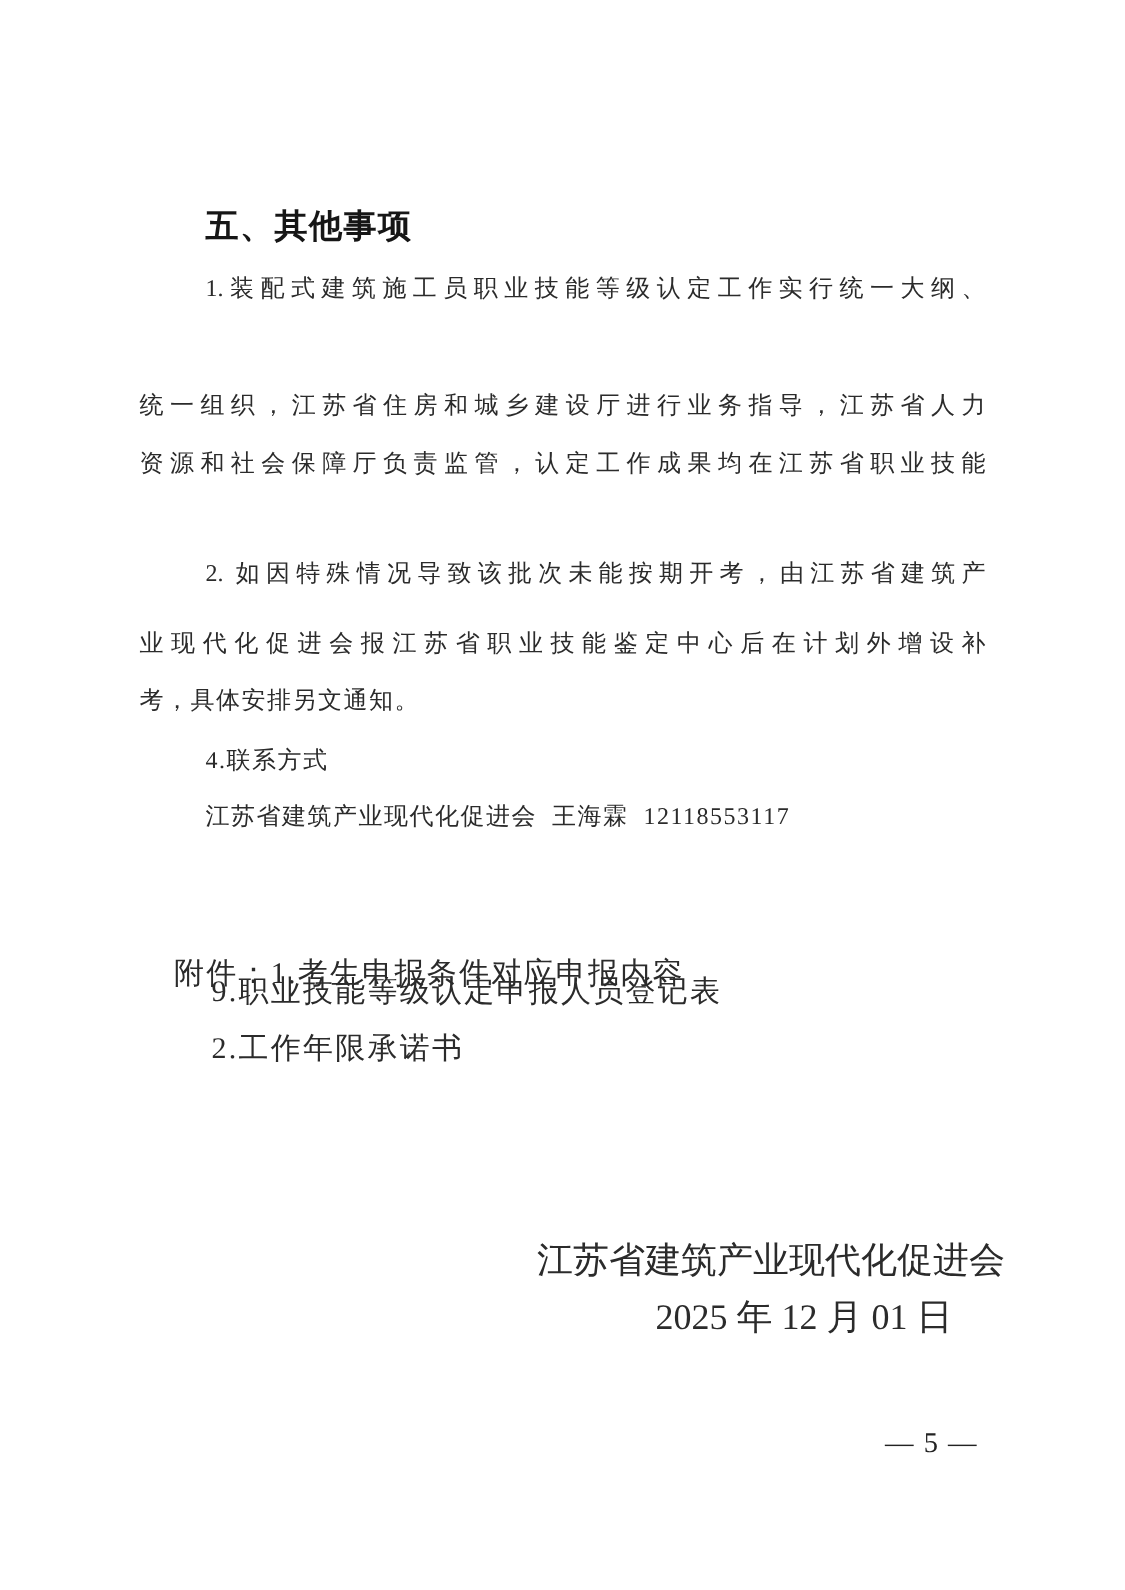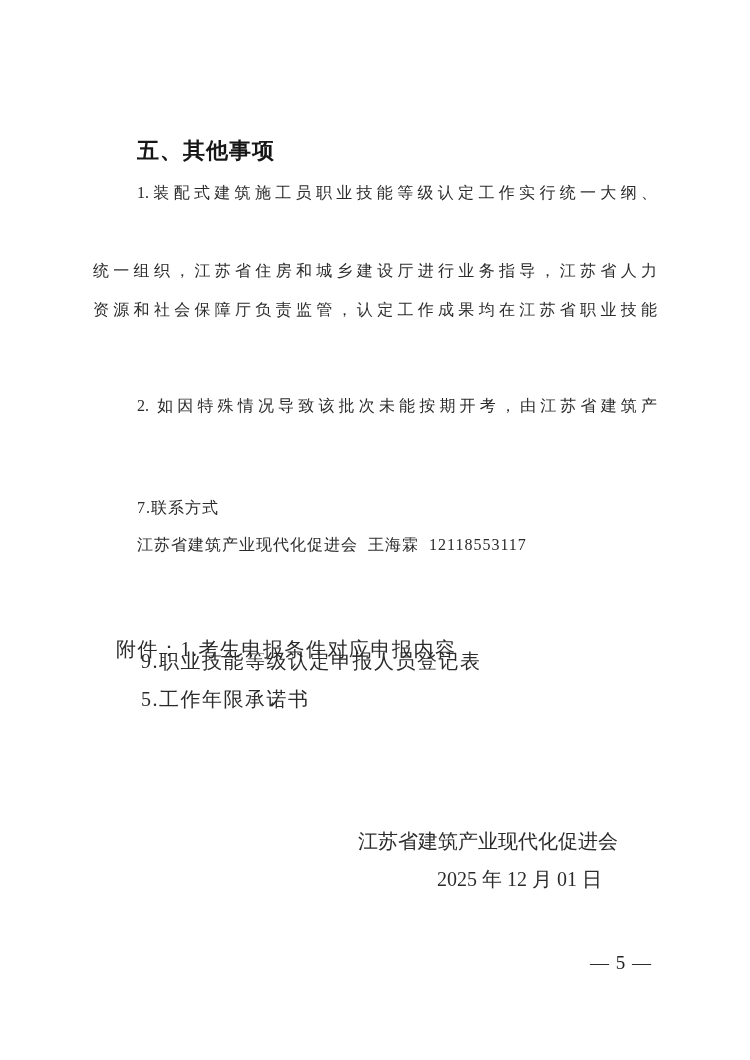--- a/index.html
+++ b/index.html
@@ -49,21 +49,21 @@
   }
   .attach-line {
     position: absolute;
     font-size: 20px;
     line-height: 26px;
     letter-spacing: 1.5px;
     white-space: pre;
   }
   .sig {
     position: absolute;
-    font-size: 20px;
+    font-size: 24px;
     line-height: 26px;
     white-space: pre;
   }
   .pagenum {
     position: absolute;
     left: 590px;
     top: 951px;
     font-size: 19px;
     line-height: 24px;
     letter-spacing: 1px;
@@ -75,29 +75,31 @@
 <body>
 
 <div class="page">
 
   <div class="doc-heading">五、其他事项</div>
 
   <div class="line just indent" style="top:180px">1.装配式建筑施工员职业技能等级认定工作实行统一大纲、</div>
   <div class="line just" style="top:258px">统一组织，江苏省住房和城乡建设厅进行业务指导，江苏省人力</div>
   <div class="line just" style="top:297px">资源和社会保障厅负责监管，认定工作成果均在江苏省职业技能</div>
 
-  <div class="line just indent" style="top:393px">2. 如因特殊情况导致该批次未能按期开考，由江苏省建筑产</div>
+  <div class="line just indent" style="top:370px">2. 如因特殊情况导致该批次未能按期开考，由江苏省建筑产</div>
+  <div class="line just" style="top:417px">业现代化促进会报江苏省职业技能鉴定中心后在计划外增设补</div>
+  <div class="line loose" style="top:455px">考，具体安排另文通知。</div>
 
-  <div class="line loose indent" style="top:495px">7.联系方式</div>
+  <div class="line loose indent" style="top:495px">4.联系方式</div>
   <div class="line loose indent" style="top:532px">江苏省建筑产业现代化促进会  王海霖  12118553117</div>
 
   <div class="attach-line" style="left:90px; top:610px">
     <span>附件：</span><span>1.考生申报条件对应申报内容</span>
   </div>
   <div class="attach-line" style="left:141px; top:648px">9.职业技能等级认定申报人员登记表</div>
-  <div class="attach-line" style="left:141px; top:686px">5.工作年限承诺书</div>
+  <div class="attach-line" style="left:141px; top:686px">2.工作年限承诺书</div>
 
   <div class="sig" style="left:358px; top:828px">江苏省建筑产业现代化促进会</div>
   <div class="sig" style="left:437px; top:866px">2025 年 12 月 01 日</div>
 
   <div class="pagenum">— 5 —</div>
 
 </div>
 
 </body></html>

